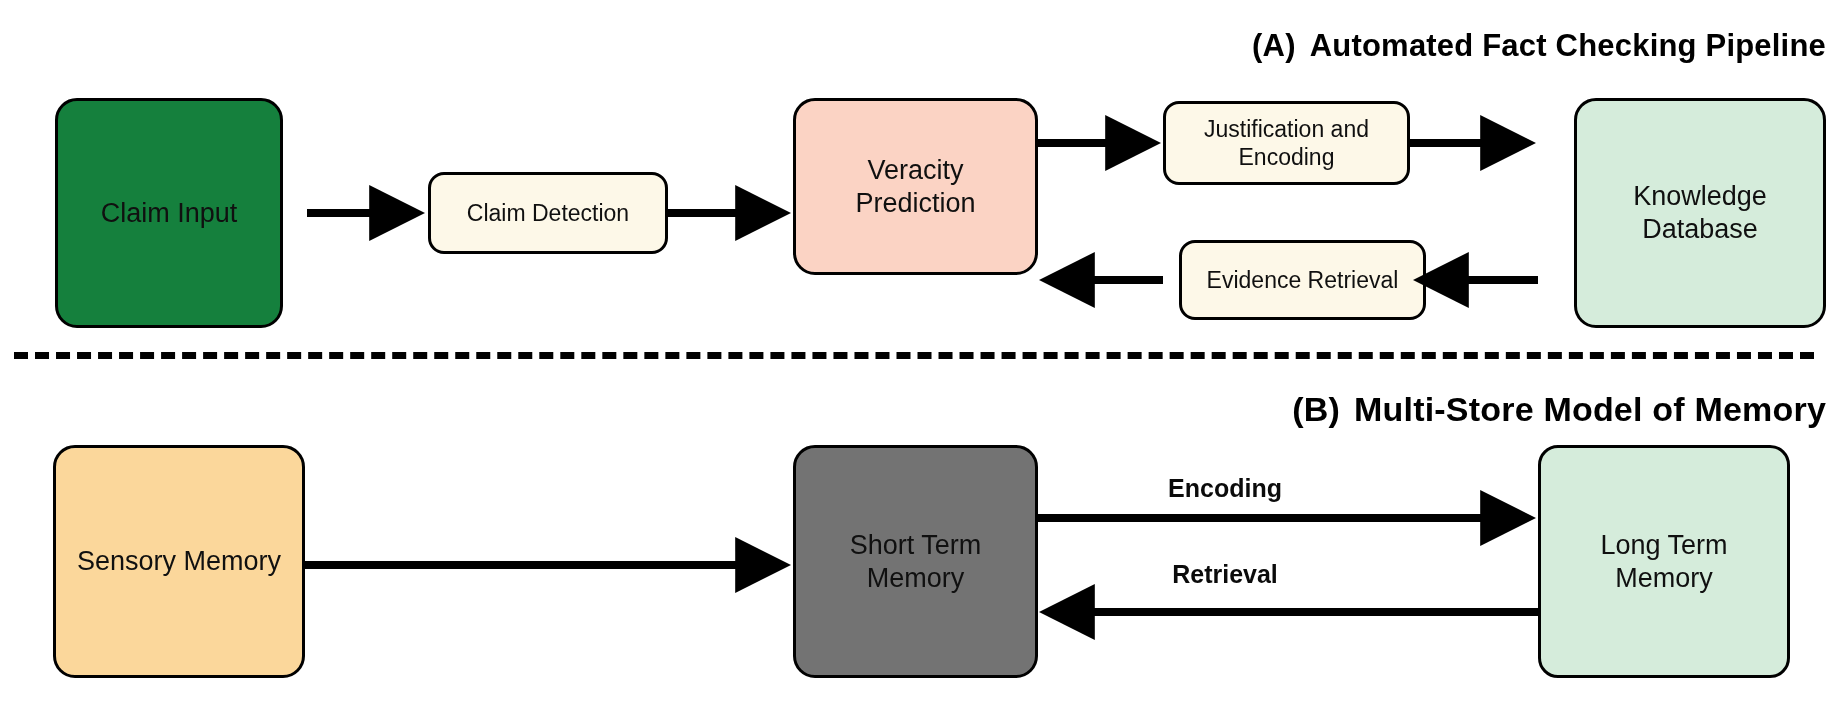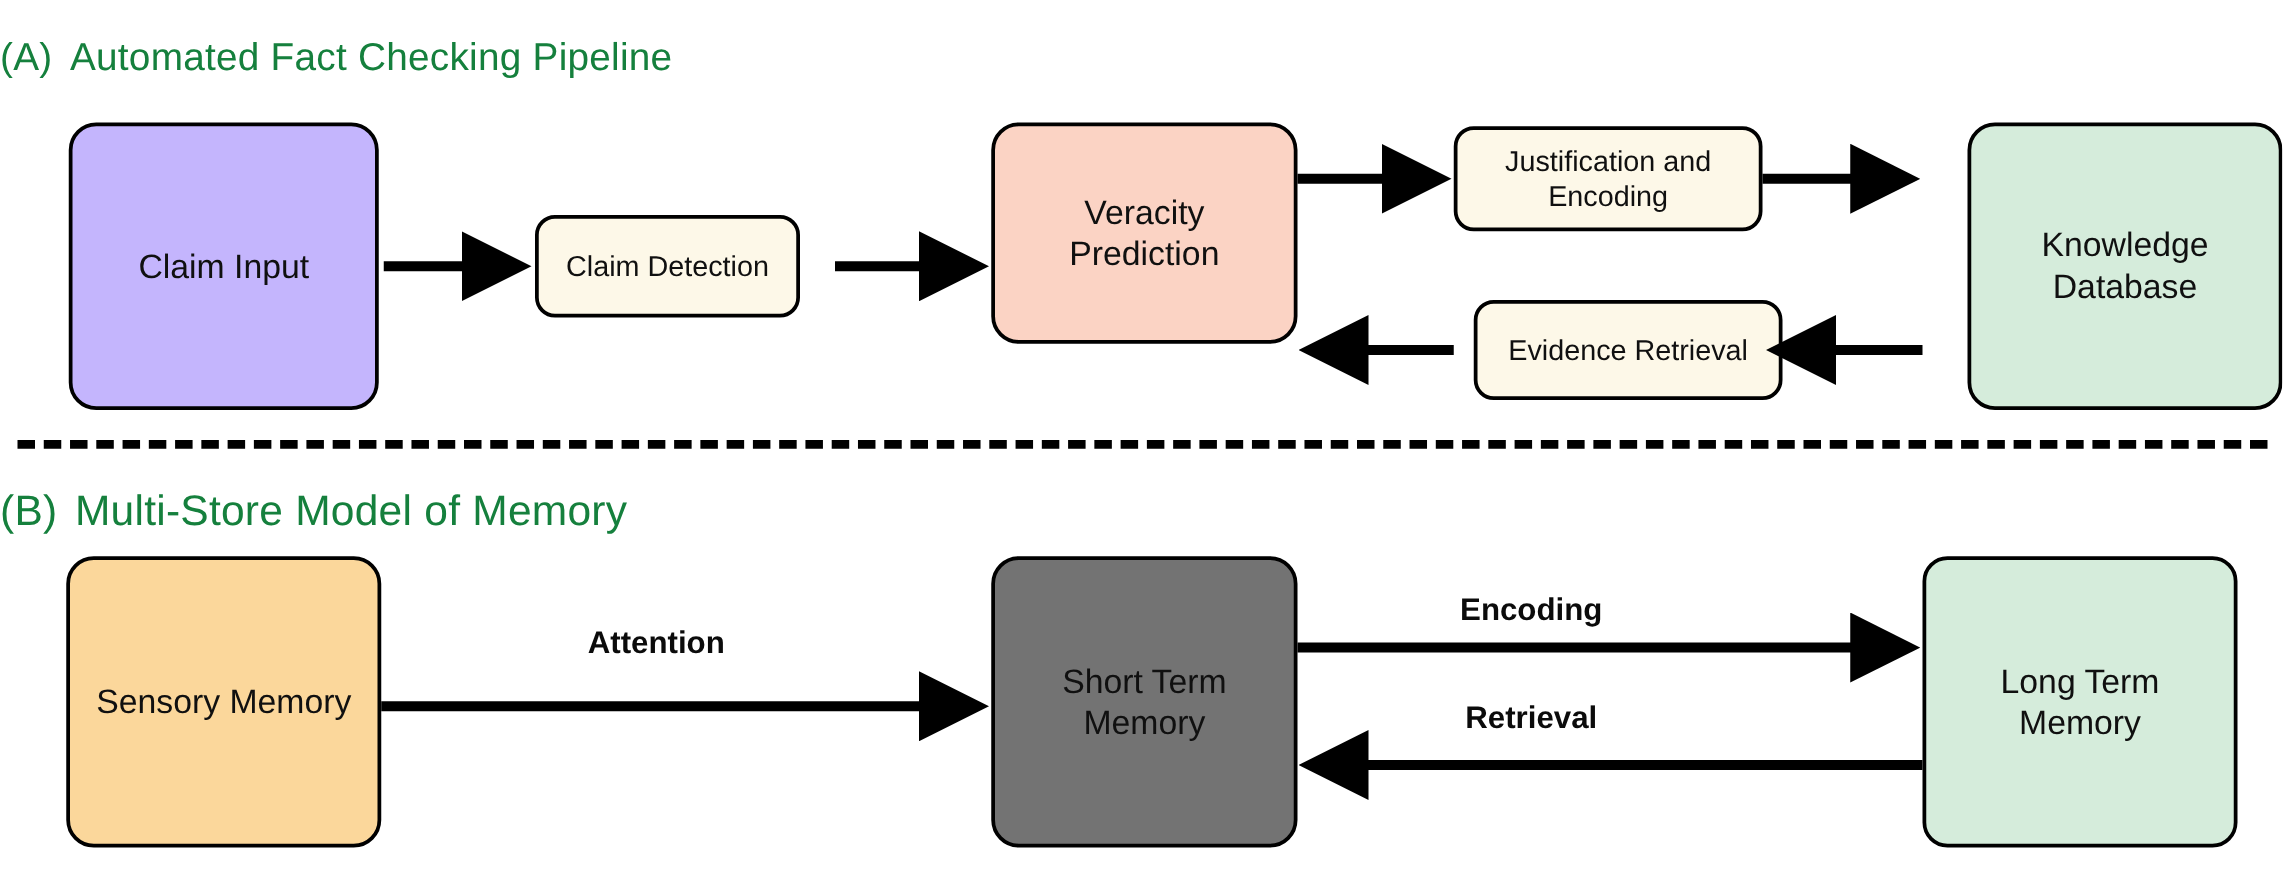--- a/index.html
+++ b/index.html
@@ -14,23 +14,23 @@
   #canvas {
     position: relative;
     width: 1826px;
     height: 705px;
     background: #ffffff;
     overflow: hidden;
   }
   .title {
     position: absolute;
     width: 100%;
-    text-align: left;
-    font-weight: normal;
-    color: #15803d;
+    text-align: right;
+    font-weight: bold;
+    color: #000000;
     letter-spacing: 0.2px;
     white-space: nowrap;
   }
   .title .tag { margin-right: 14px; }
   .node {
     position: absolute;
     box-sizing: border-box;
     border: 3px solid #000000;
     display: flex;
     align-items: center;
@@ -66,25 +66,25 @@
 </style>
 </head>
 <body>
 
 <div id="canvas">
 
   <div class="title" style="top:28px; font-size:31px;">
     <span class="tag">(A)</span><span>Automated Fact Checking Pipeline</span>
   </div>
 
-  <div class="node node-lg" style="left:55px; top:98px; width:248px; height:230px; background:#c4b5fd;">
+  <div class="node node-lg" style="left:55px; top:98px; width:228px; height:230px; background:#15803d;">
     <span>Claim Input</span>
   </div>
 
-  <div class="node node-sm" style="left:428px; top:172px; width:212px; height:82px; background:#fdf8e8;">
+  <div class="node node-sm" style="left:428px; top:172px; width:240px; height:82px; background:#fdf8e8;">
     <span>Claim Detection</span>
   </div>
 
   <div class="node node-lg" style="left:793px; top:98px; width:245px; height:177px; background:#fbd3c4;">
     <div>
       <div>Veracity</div>
       <div>Prediction</div>
     </div>
   </div>
 
@@ -123,21 +123,20 @@
     </div>
   </div>
 
   <div class="node node-lg" style="left:1538px; top:445px; width:252px; height:233px; background:#d5ecdb;border-radius:20px;">
     <div>
       <div>Long Term</div>
       <div>Memory</div>
     </div>
   </div>
 
-  <div class="edge-label" style="left:395px; top:500px; width:260px; font-size:25px;">Attention</div>
 
   <div class="edge-label" style="left:1095px; top:474px; width:260px; font-size:25px;">Encoding</div>
 
   <div class="edge-label" style="left:1095px; top:560px; width:260px; font-size:25px;">Retrieval</div>
 
   <svg class="arrows" viewBox="0 0 1826 705">
     <defs>
       <marker id="ah" markerWidth="7" markerHeight="7" refX="5.6" refY="3.5" orient="auto" markerUnits="strokeWidth">
         <path d="M0,0 L7,3.5 L0,7 z" fill="#000000"></path>
       </marker>

